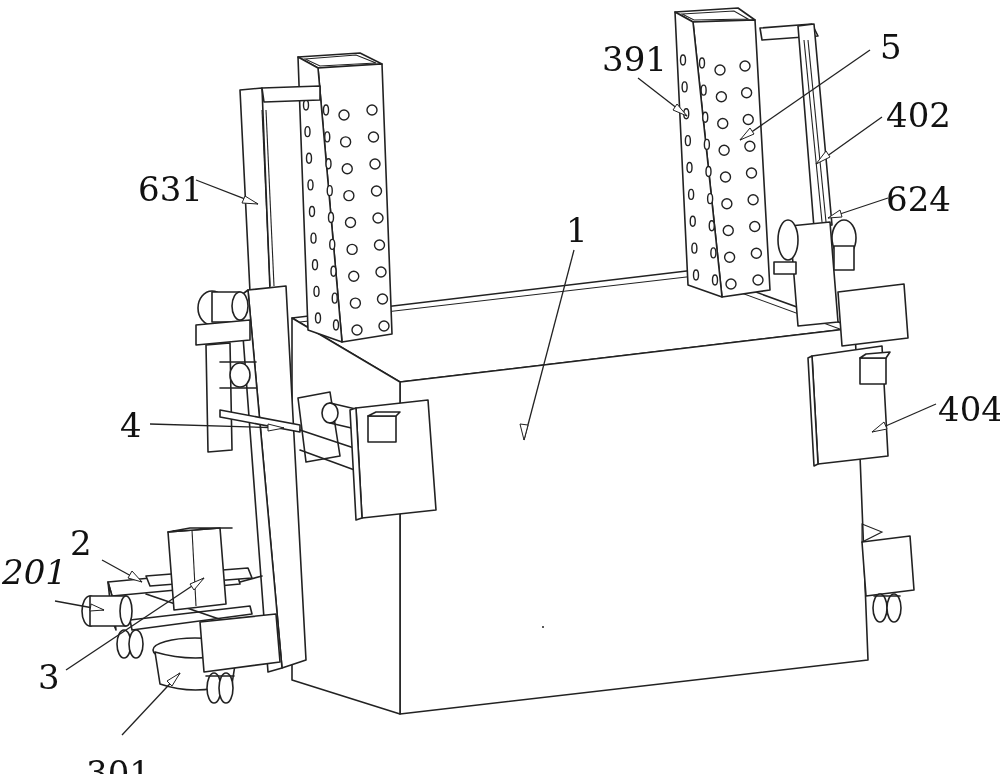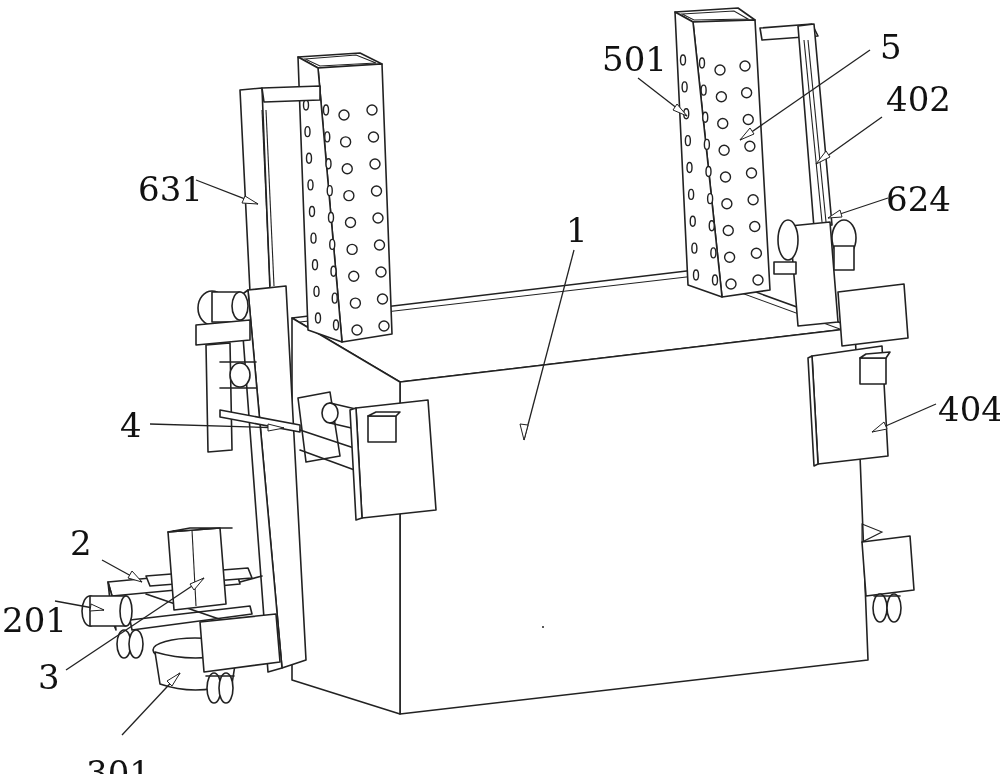--- a/index.html
+++ b/index.html
@@ -237,23 +237,23 @@
     <line class="lead" x1="888" y1="198" x2="828" y2="218"></line>
     <polygon class="arrow" points="828,218 840,210 842,217"></polygon>
 
     <line class="lead" x1="936" y1="404" x2="872" y2="432"></line>
     <polygon class="arrow" points="872,432 884,422 887,429"></polygon>
   </g>
 </svg>
 
 <div class="lbl" style="left:566px;top:213px;">1</div>
 <div class="lbl" style="left:70px;top:526px;">2</div>
-<div class="lbl" style="left:2px;top:603px;">201</div>
+<div class="lbl" style="left:2px;top:555px;font-style:italic;">201</div>
 <div class="lbl" style="left:38px;top:660px;">3</div>
 <div class="lbl" style="left:86px;top:756px;">301</div>
 <div class="lbl" style="left:120px;top:408px;">4</div>
 <div class="lbl" style="left:138px;top:172px;">631</div>
-<div class="lbl" style="left:886px;top:82px;">402</div>
+<div class="lbl" style="left:886px;top:98px;">402</div>
 <div class="lbl" style="left:886px;top:182px;">624</div>
 <div class="lbl" style="left:938px;top:392px;">404</div>
 <div class="lbl" style="left:880px;top:30px;">5</div>
-<div class="lbl" style="left:602px;top:42px;">501</div>
+<div class="lbl" style="left:602px;top:42px;">391</div>
 </div>
 
 </body></html>

